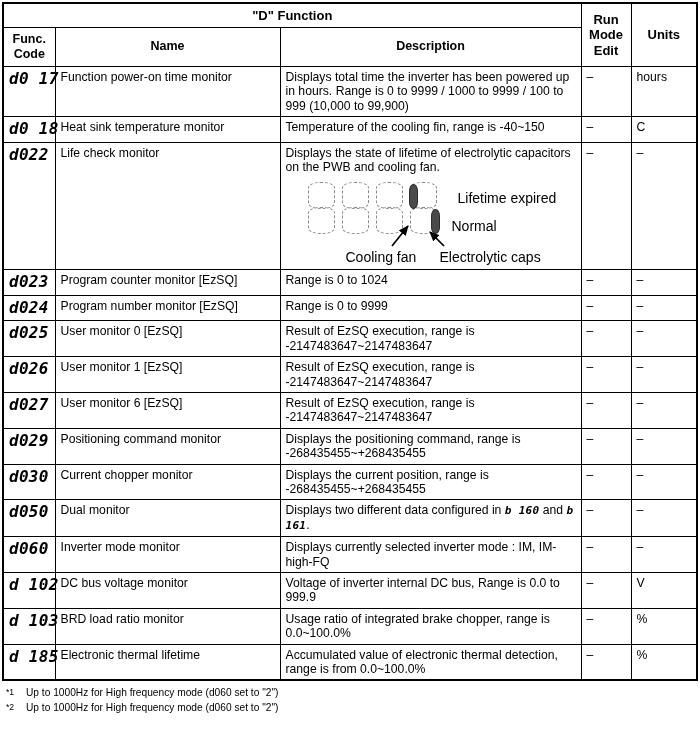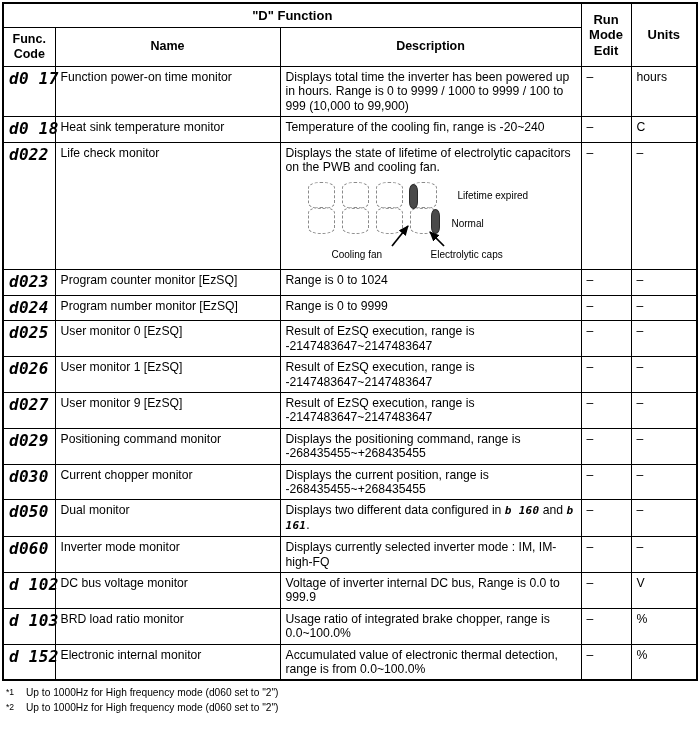--- a/index.html
+++ b/index.html
@@ -143,28 +143,28 @@
     border: 1px solid #2b2b2b;
     border-radius: 50% / 28%;
     width: 7px;
     height: 23px;
   }
   .seg-fill.upper-left  { left: -1px;  top: 2px; }
   .seg-fill.lower-right { left: 21px;  top: 27px; }
 
   .seg-label {
     position: absolute;
-    font-size: 10px;
+    font-size: 14px;
     white-space: nowrap;
     font-family: "Liberation Sans", sans-serif;
   }
   .lbl-lifetime { left: 150px; top: 8px; }
   .lbl-normal   { left: 144px; top: 36px; }
-  .lbl-fan      { left: 24px;  top: 67px; }
-  .lbl-caps     { left: 123px; top: 67px; }
+  .lbl-fan      { left: 38px;  top: 67px; }
+  .lbl-caps     { left: 132px; top: 67px; }
 
   .seg-figure svg.arrows {
     position: absolute;
     left: 0; top: 0;
     width: 290px; height: 82px;
     overflow: visible;
   }
 
   
   .footnotes {
@@ -223,21 +223,21 @@
         <td class="code-cell"><span class="lcd">d0 17</span></td>
         <td>Function power-on time monitor</td>
         <td>Displays total time the inverter has been powered up in hours. Range is 0 to 9999 / 1000 to 9999 /  100 to  999 (10,000 to 99,900)</td>
         <td class="center-dash">–</td>
         <td class="units-cell">hours</td>
       </tr>
 
       <tr>
         <td class="code-cell"><span class="lcd">d0 18</span></td>
         <td>Heat sink temperature monitor</td>
-        <td>Temperature of the cooling fin, range is -20~240</td>
+        <td>Temperature of the cooling fin, range is -40~150</td>
         <td class="center-dash">–</td>
         <td class="units-cell">C</td>
       </tr>
 
       <tr>
         <td class="code-cell"><span class="lcd">d022</span></td>
         <td>Life check monitor</td>
         <td>
           <span class="desc-text">Displays the state of lifetime of electrolytic capacitors on the PWB and cooling fan.</span>
 
@@ -310,21 +310,21 @@
       <tr>
         <td class="code-cell"><span class="lcd">d026</span></td>
         <td>User monitor 1 [EzSQ]</td>
         <td>Result of EzSQ execution, range is -2147483647~2147483647</td>
         <td class="center-dash">–</td>
         <td class="units-cell">–</td>
       </tr>
 
       <tr>
         <td class="code-cell"><span class="lcd">d027</span></td>
-        <td>User monitor 9 [EzSQ]</td>
+        <td>User monitor 6 [EzSQ]</td>
         <td>Result of EzSQ execution, range is -2147483647~2147483647</td>
         <td class="center-dash">–</td>
         <td class="units-cell">–</td>
       </tr>
 
       <tr>
         <td class="code-cell"><span class="lcd">d029</span></td>
         <td>Positioning command monitor</td>
         <td>Displays the positioning command, range is -268435455~+268435455</td>
         <td class="center-dash">–</td>
@@ -365,22 +365,22 @@
 
       <tr>
         <td class="code-cell"><span class="lcd">d 103</span></td>
         <td>BRD load ratio monitor</td>
         <td>Usage ratio of integrated brake chopper, range is 0.0~100.0%</td>
         <td class="center-dash">–</td>
         <td class="units-cell">%</td>
       </tr>
 
       <tr>
-        <td class="code-cell"><span class="lcd">d 152</span></td>
-        <td>Electronic internal monitor</td>
+        <td class="code-cell"><span class="lcd">d 185</span></td>
+        <td>Electronic thermal lifetime</td>
         <td>Accumulated value of electronic thermal detection, range is from 0.0~100.0%</td>
         <td class="center-dash">–</td>
         <td class="units-cell">%</td>
       </tr>
 
     </tbody>
   </table>
 
   <div class="footnotes">
     <div class="fn-row">

